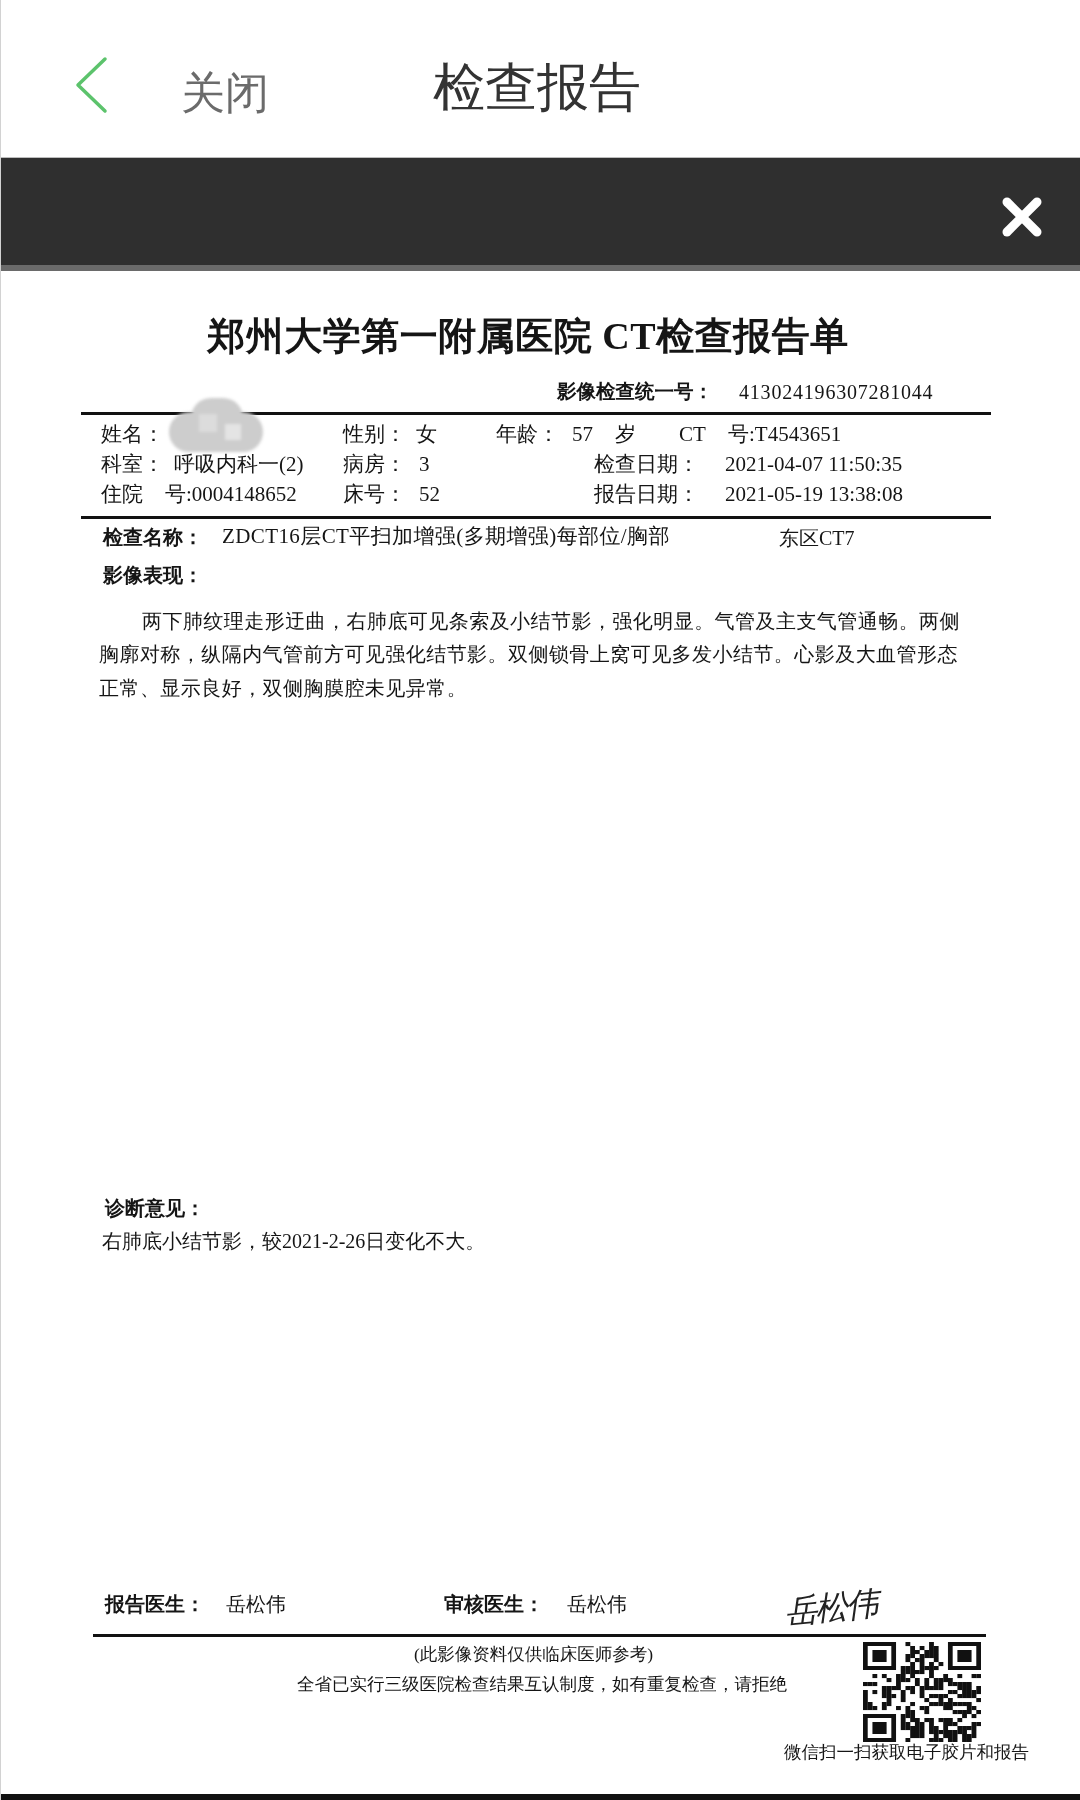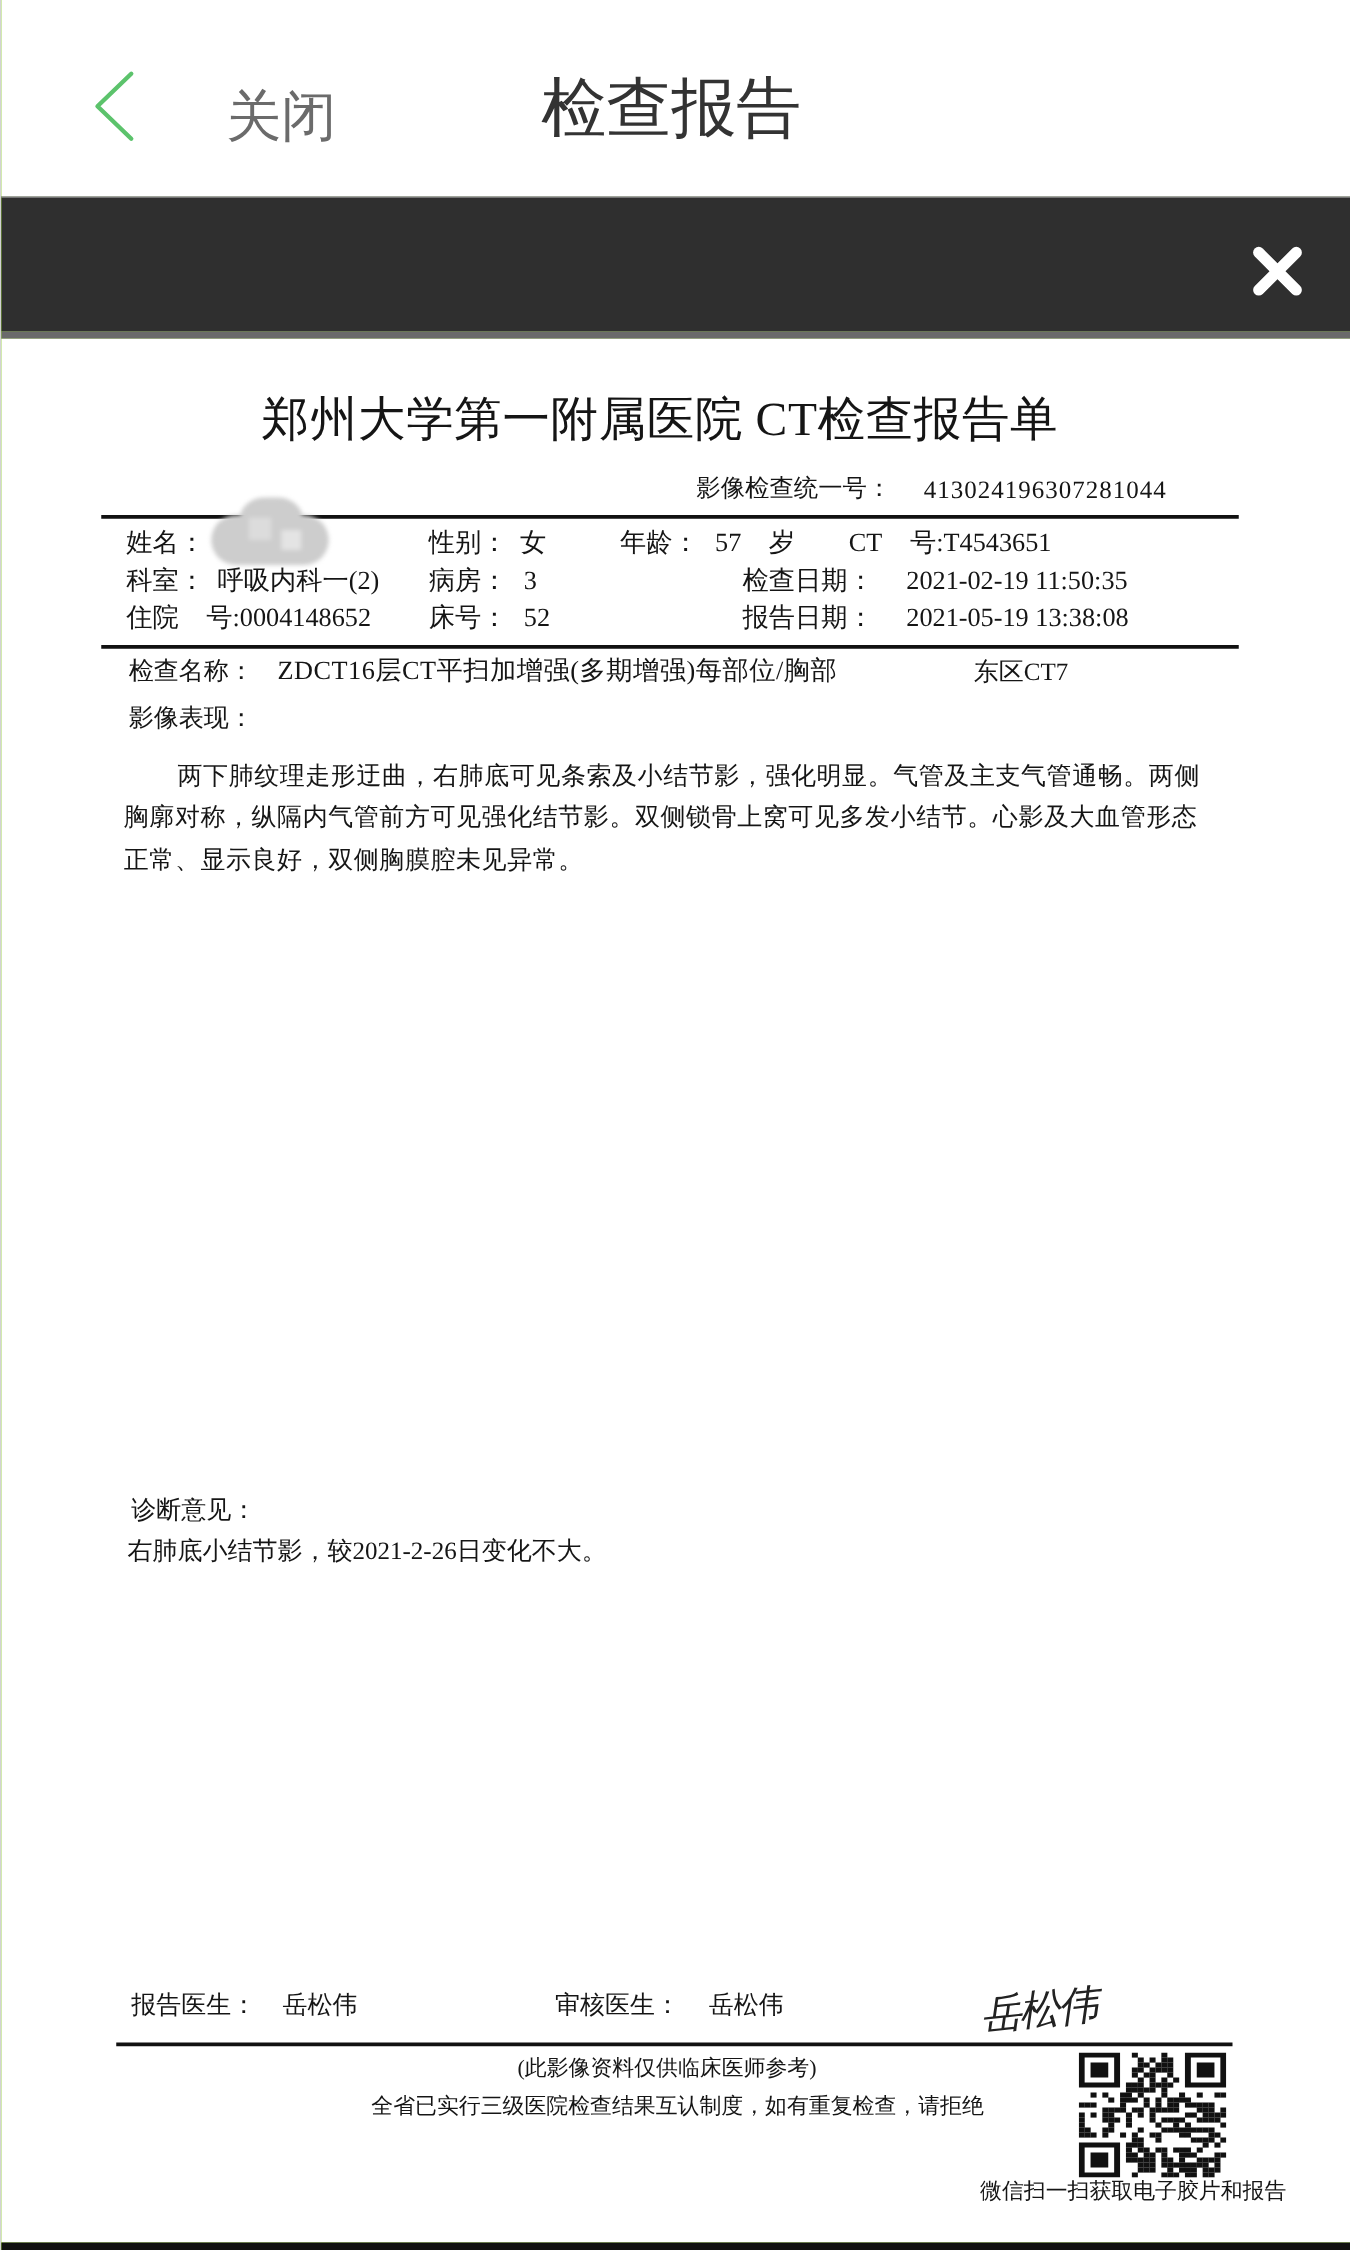--- a/index.html
+++ b/index.html
@@ -1,21 +1,21 @@
 <!DOCTYPE html>
 <html><head>
 <meta charset="utf-8">
 <style>
   *{margin:0;padding:0;box-sizing:border-box}
   html,body{width:1080px;height:1800px;background:#ffffff;overflow:hidden}
   #screen{position:relative;width:1080px;height:1800px;background:#84cc16;border-left:1px solid #d2d2d2;overflow:hidden}
   .abs{position:absolute;white-space:nowrap;line-height:1}
   .hdr{font-family:"DejaVu Sans",sans-serif}
   .doc{font-family:"Liberation Serif","DejaVu Serif",serif;color:#151515}
-  .b{font-weight:normal}
+  .b{font-weight:bold}
 
   
   #app-header{position:absolute;left:0;top:0;width:1080px;height:157px;background:#ffffff}
   #back-button{position:absolute;left:60px;top:40px;width:230px;height:95px;background:none;border:none;cursor:pointer}
   #back-button svg{position:absolute;left:14px;top:16px}
   #back-label{position:absolute;left:120px;top:24px;font-size:44px;color:#6b6b6b}
   #page-title{left:432px;top:61px;font-size:52px;color:#333333}
 
   
   #viewer-toolbar{position:absolute;left:0;top:157px;width:1080px;height:108px;background:#2f2f2f;border-top:1px solid #bdbdbd}
@@ -85,21 +85,21 @@
   <div class="abs doc row" style="left:571px;top:424px">57</div>
   <div class="abs doc row" style="left:614px;top:424px">岁</div>
   <div class="abs doc row" style="left:678px;top:424px">CT</div>
   <div class="abs doc row" style="left:727px;top:424px">号:T4543651</div>
 
   <div class="abs doc row" style="left:100px;top:454px">科室：</div>
   <div class="abs doc row" style="left:173px;top:454px">呼吸内科一(2)</div>
   <div class="abs doc row" style="left:342px;top:454px">病房：</div>
   <div class="abs doc row" style="left:418px;top:454px">3</div>
   <div class="abs doc row" style="left:593px;top:454px">检查日期：</div>
-  <div class="abs doc row" style="left:724px;top:454px">2021-02-19 11:50:35</div>
+  <div class="abs doc row" style="left:724px;top:454px">2021-04-07 11:50:35</div>
 
   <div class="abs doc row" style="left:100px;top:484px">住院</div>
   <div class="abs doc row" style="left:164px;top:484px">号:0004148652</div>
   <div class="abs doc row" style="left:342px;top:484px">床号：</div>
   <div class="abs doc row" style="left:418px;top:484px">52</div>
   <div class="abs doc row" style="left:593px;top:484px">报告日期：</div>
   <div class="abs doc row" style="left:724px;top:484px">2021-05-19 13:38:08</div>
 
   <div class="rule" style="left:80px;top:516px;width:910px"></div>
 

